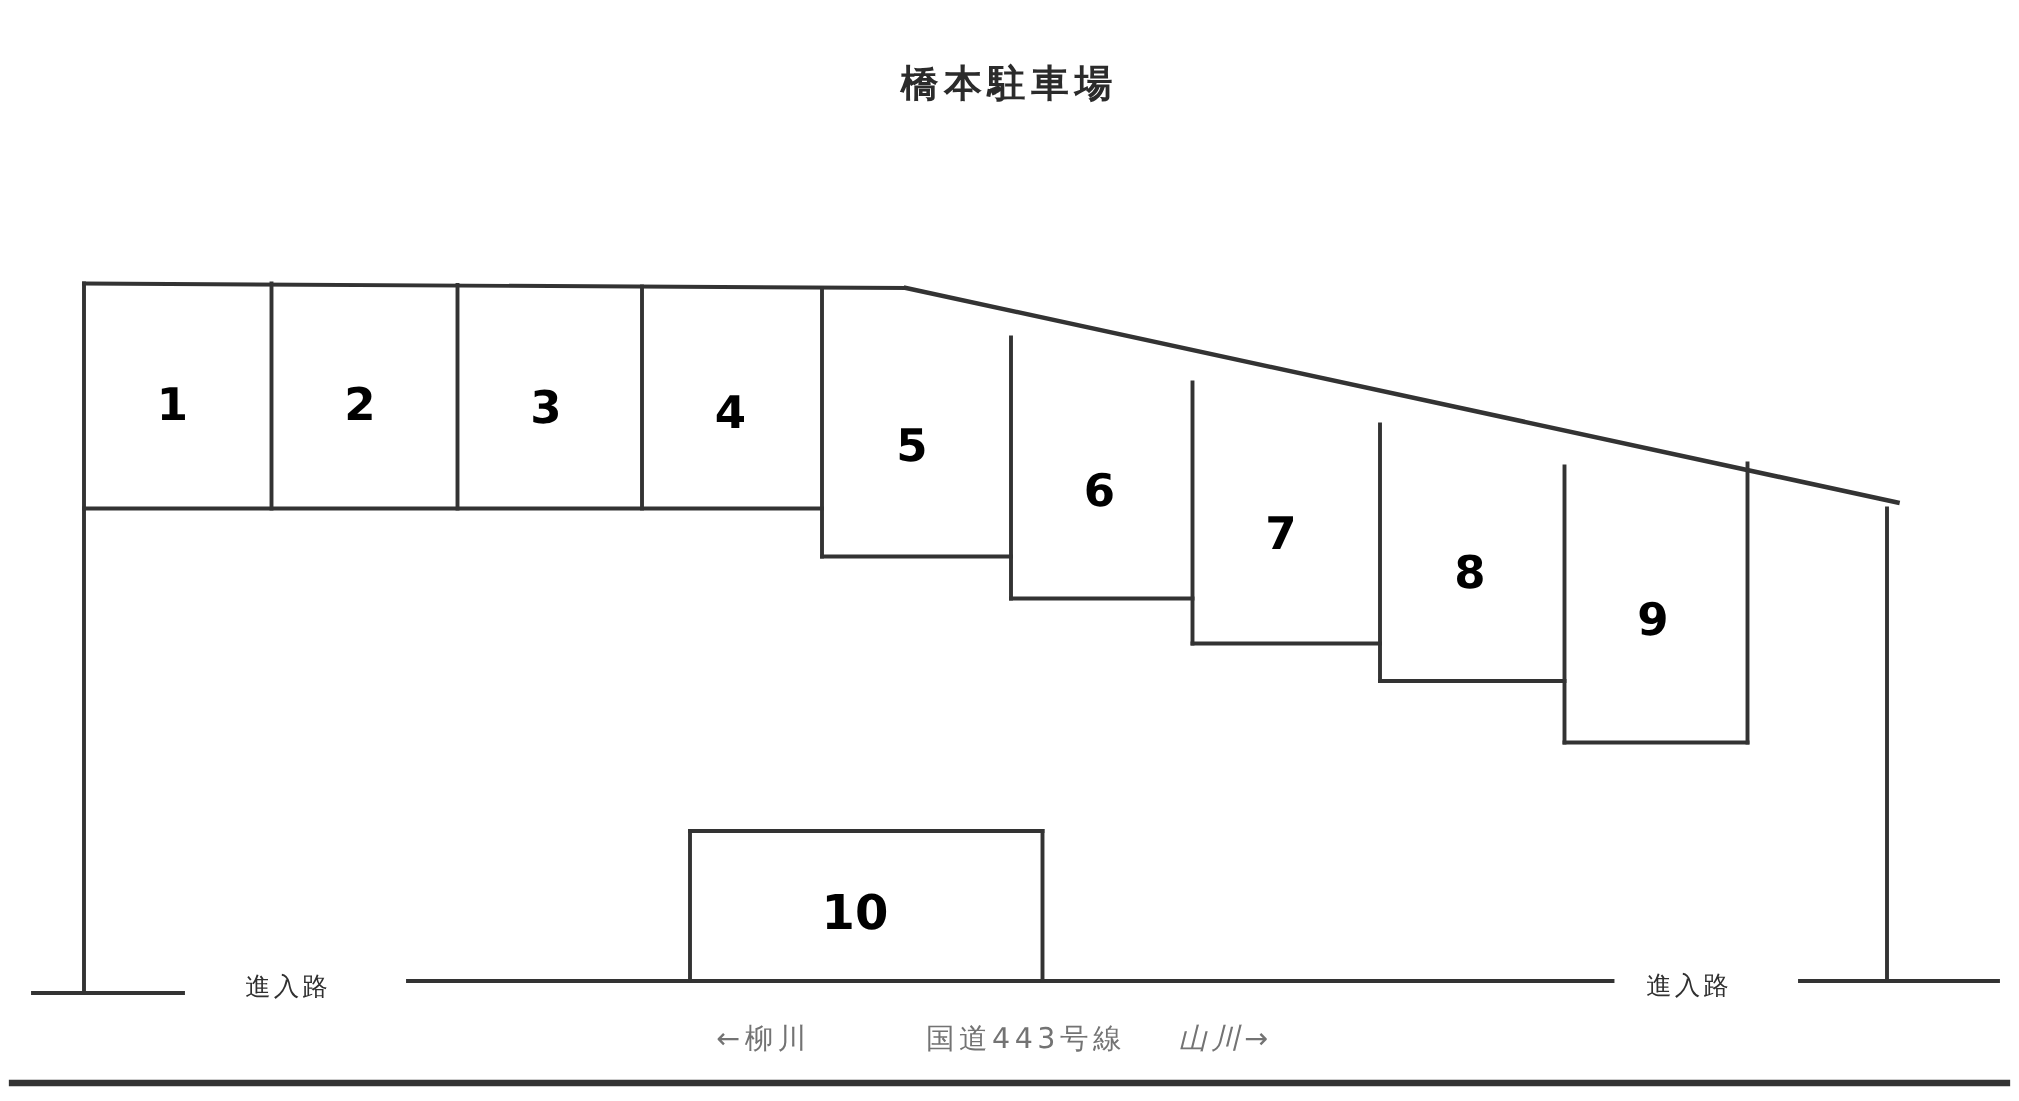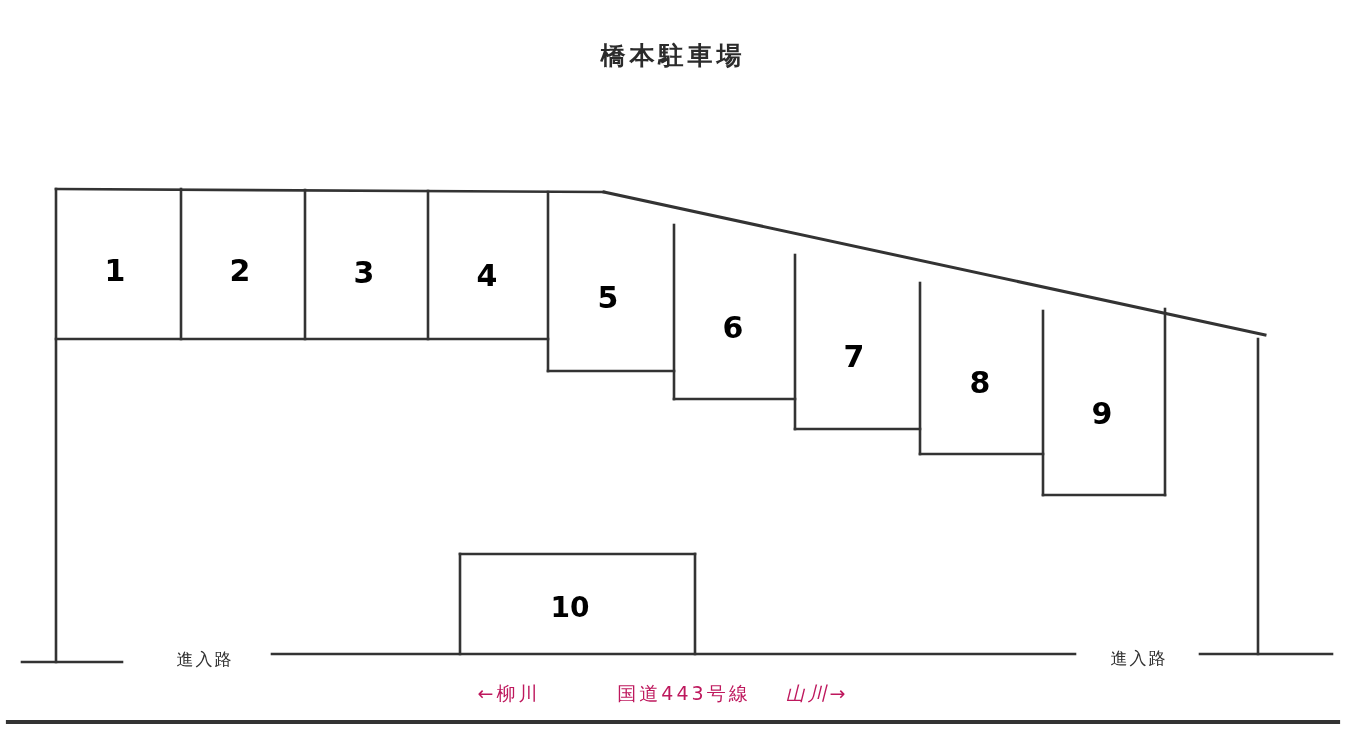--- a/index.html
+++ b/index.html
@@ -45,34 +45,33 @@
     color: #2b2b2b;
     font-family: "DejaVu Sans", "Liberation Sans", sans-serif;
   }
   .stall-num {
     font-size: 30px;
     font-weight: 700;
     color: #000000;
     transform: translate(-50%, -50%);
     font-family: "DejaVu Sans", "Liberation Sans", sans-serif;
   }
-  .stall-num.wide { font-size: 28px; }
+  .stall-num.wide { font-size: 32px; }
   .road-label {
     font-size: 19px;
     font-weight: 500;
     letter-spacing: 3px;
-    color: #be185d;
+    color: #737373;
     transform: translate(-50%, -50%);
   }
   .entrance-label {
     font-size: 17px;
     letter-spacing: 2px;
     color: #303030;
     transform: translate(-50%, -50%);
-    margin-left: 13px;
   }
 </style>
 </head>
 <body>
 
 <div id="map-root">
 
   <svg class="diagram-svg" viewBox="0 0 1346 734" xmlns="http://www.w3.org/2000/svg">
     <g fill="none" stroke="#333333" stroke-width="2.6" stroke-linecap="square">
 

